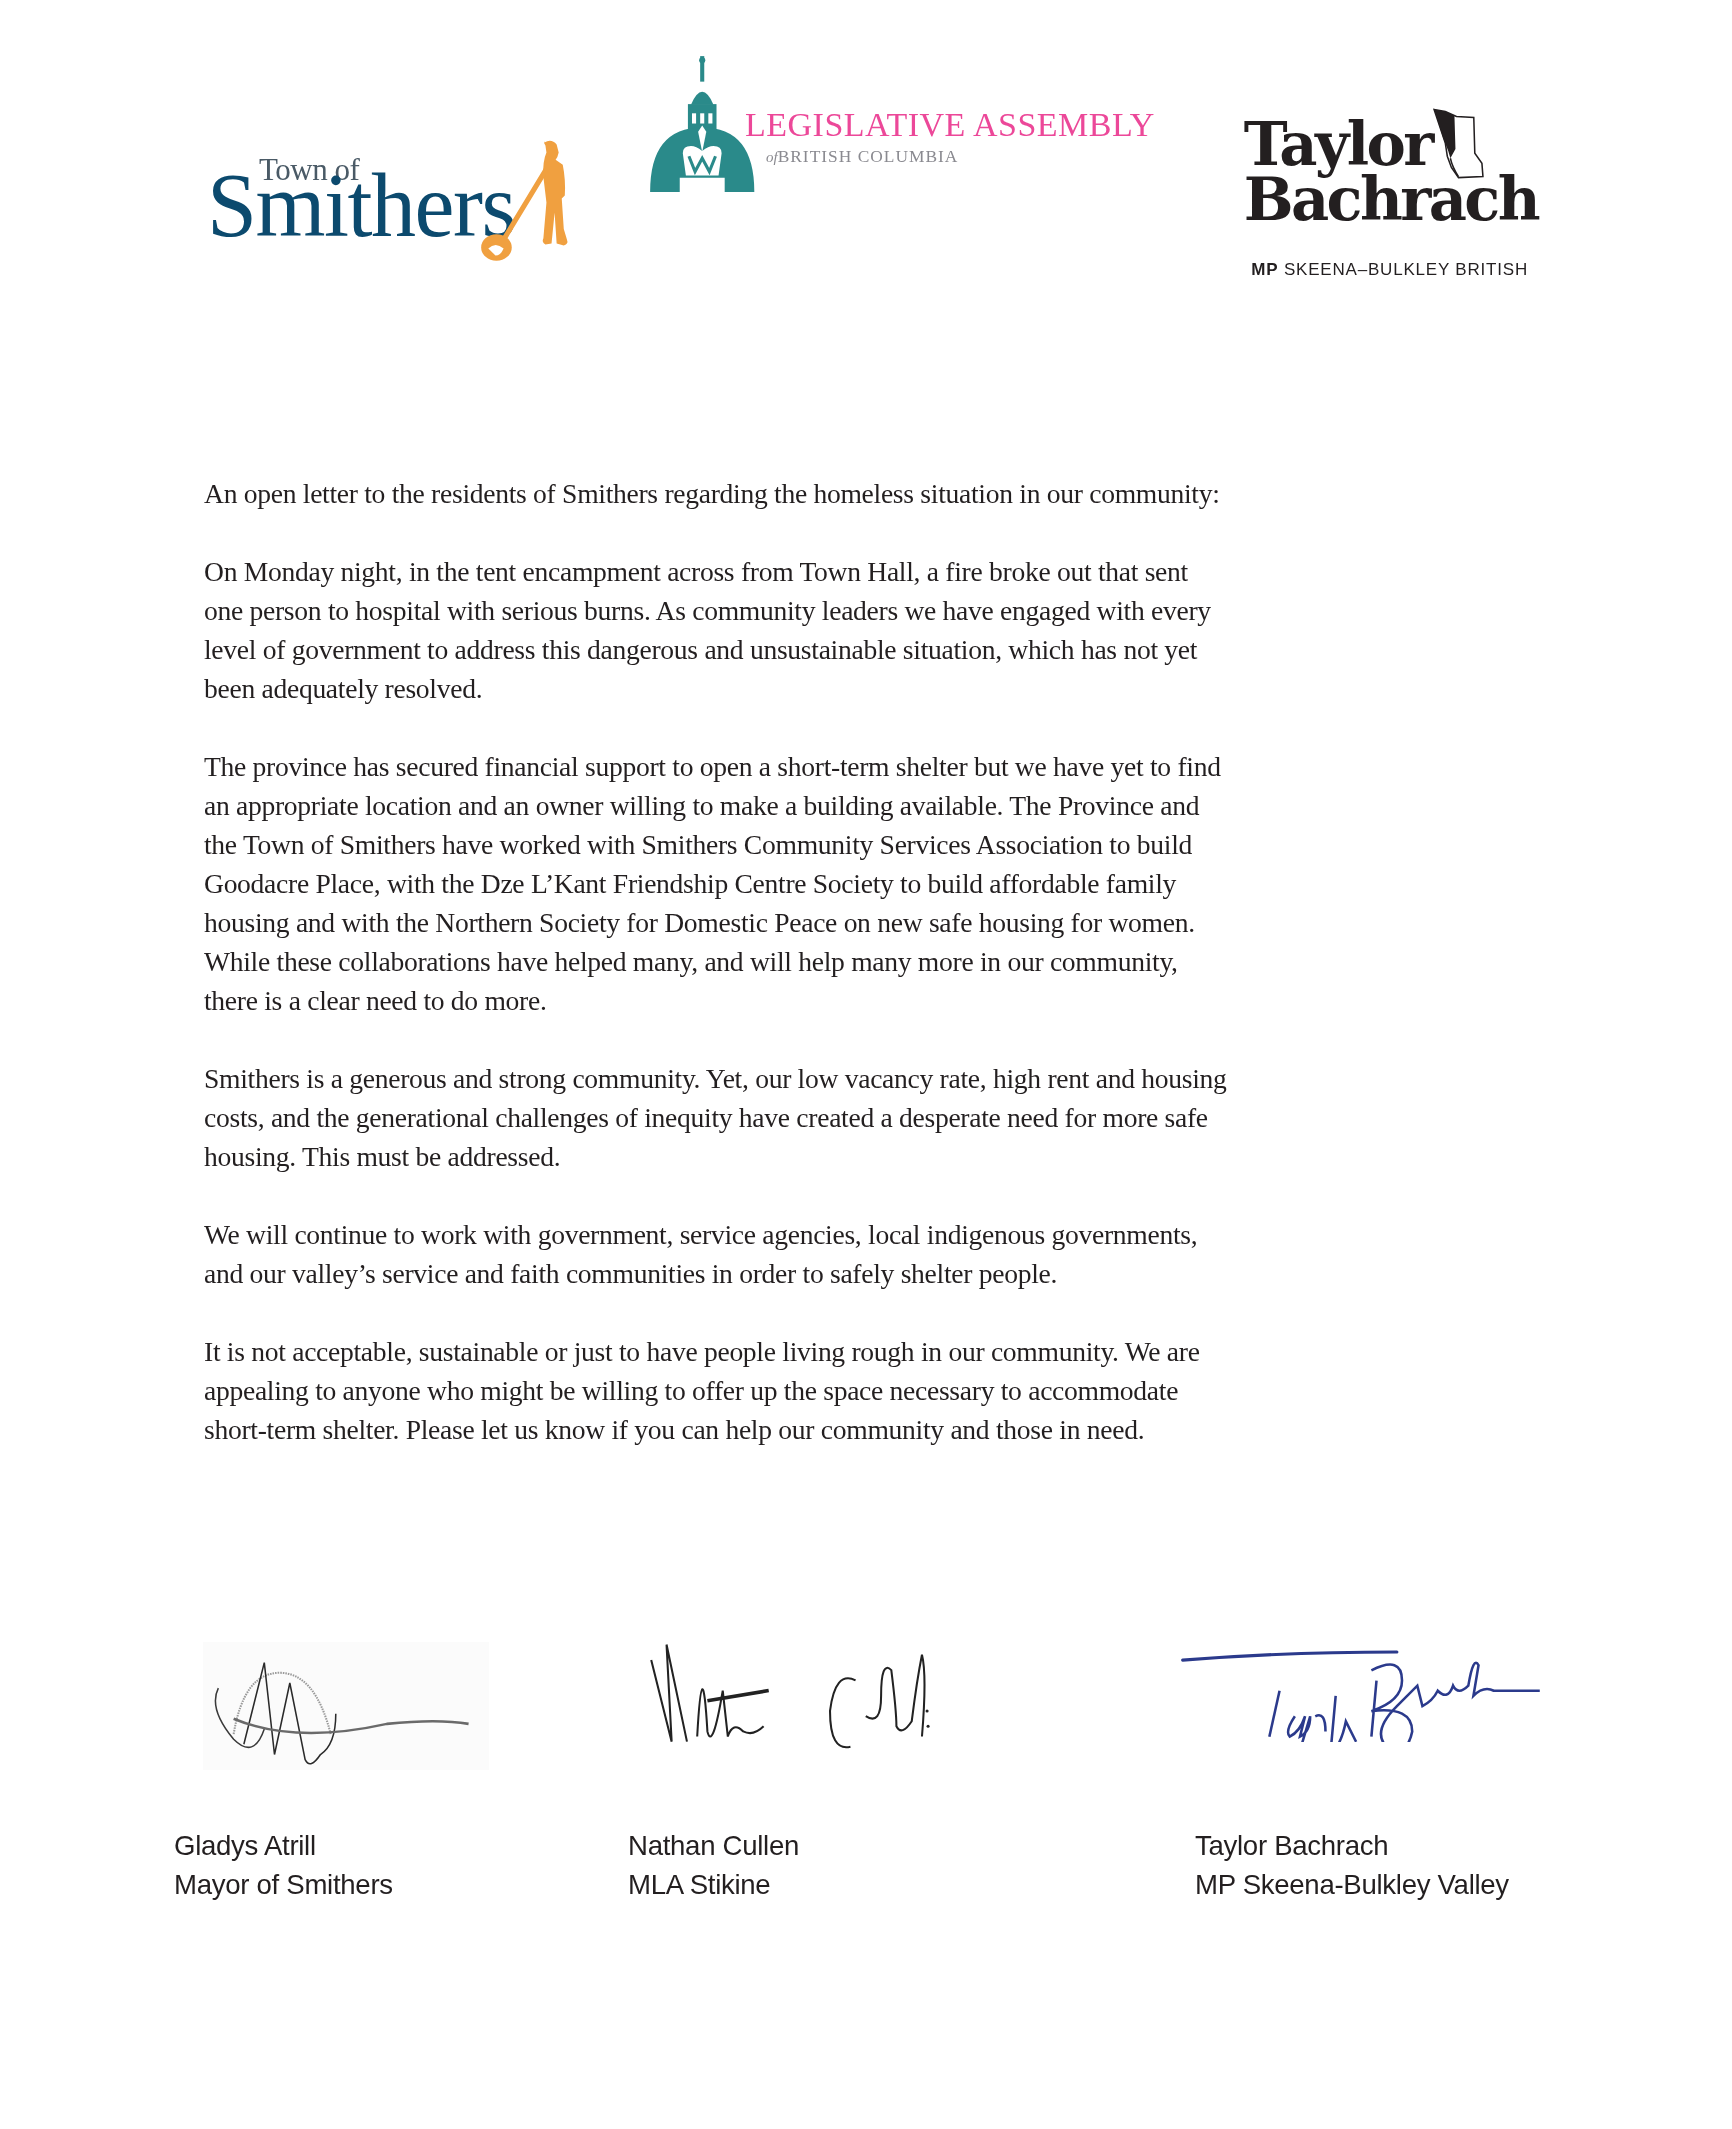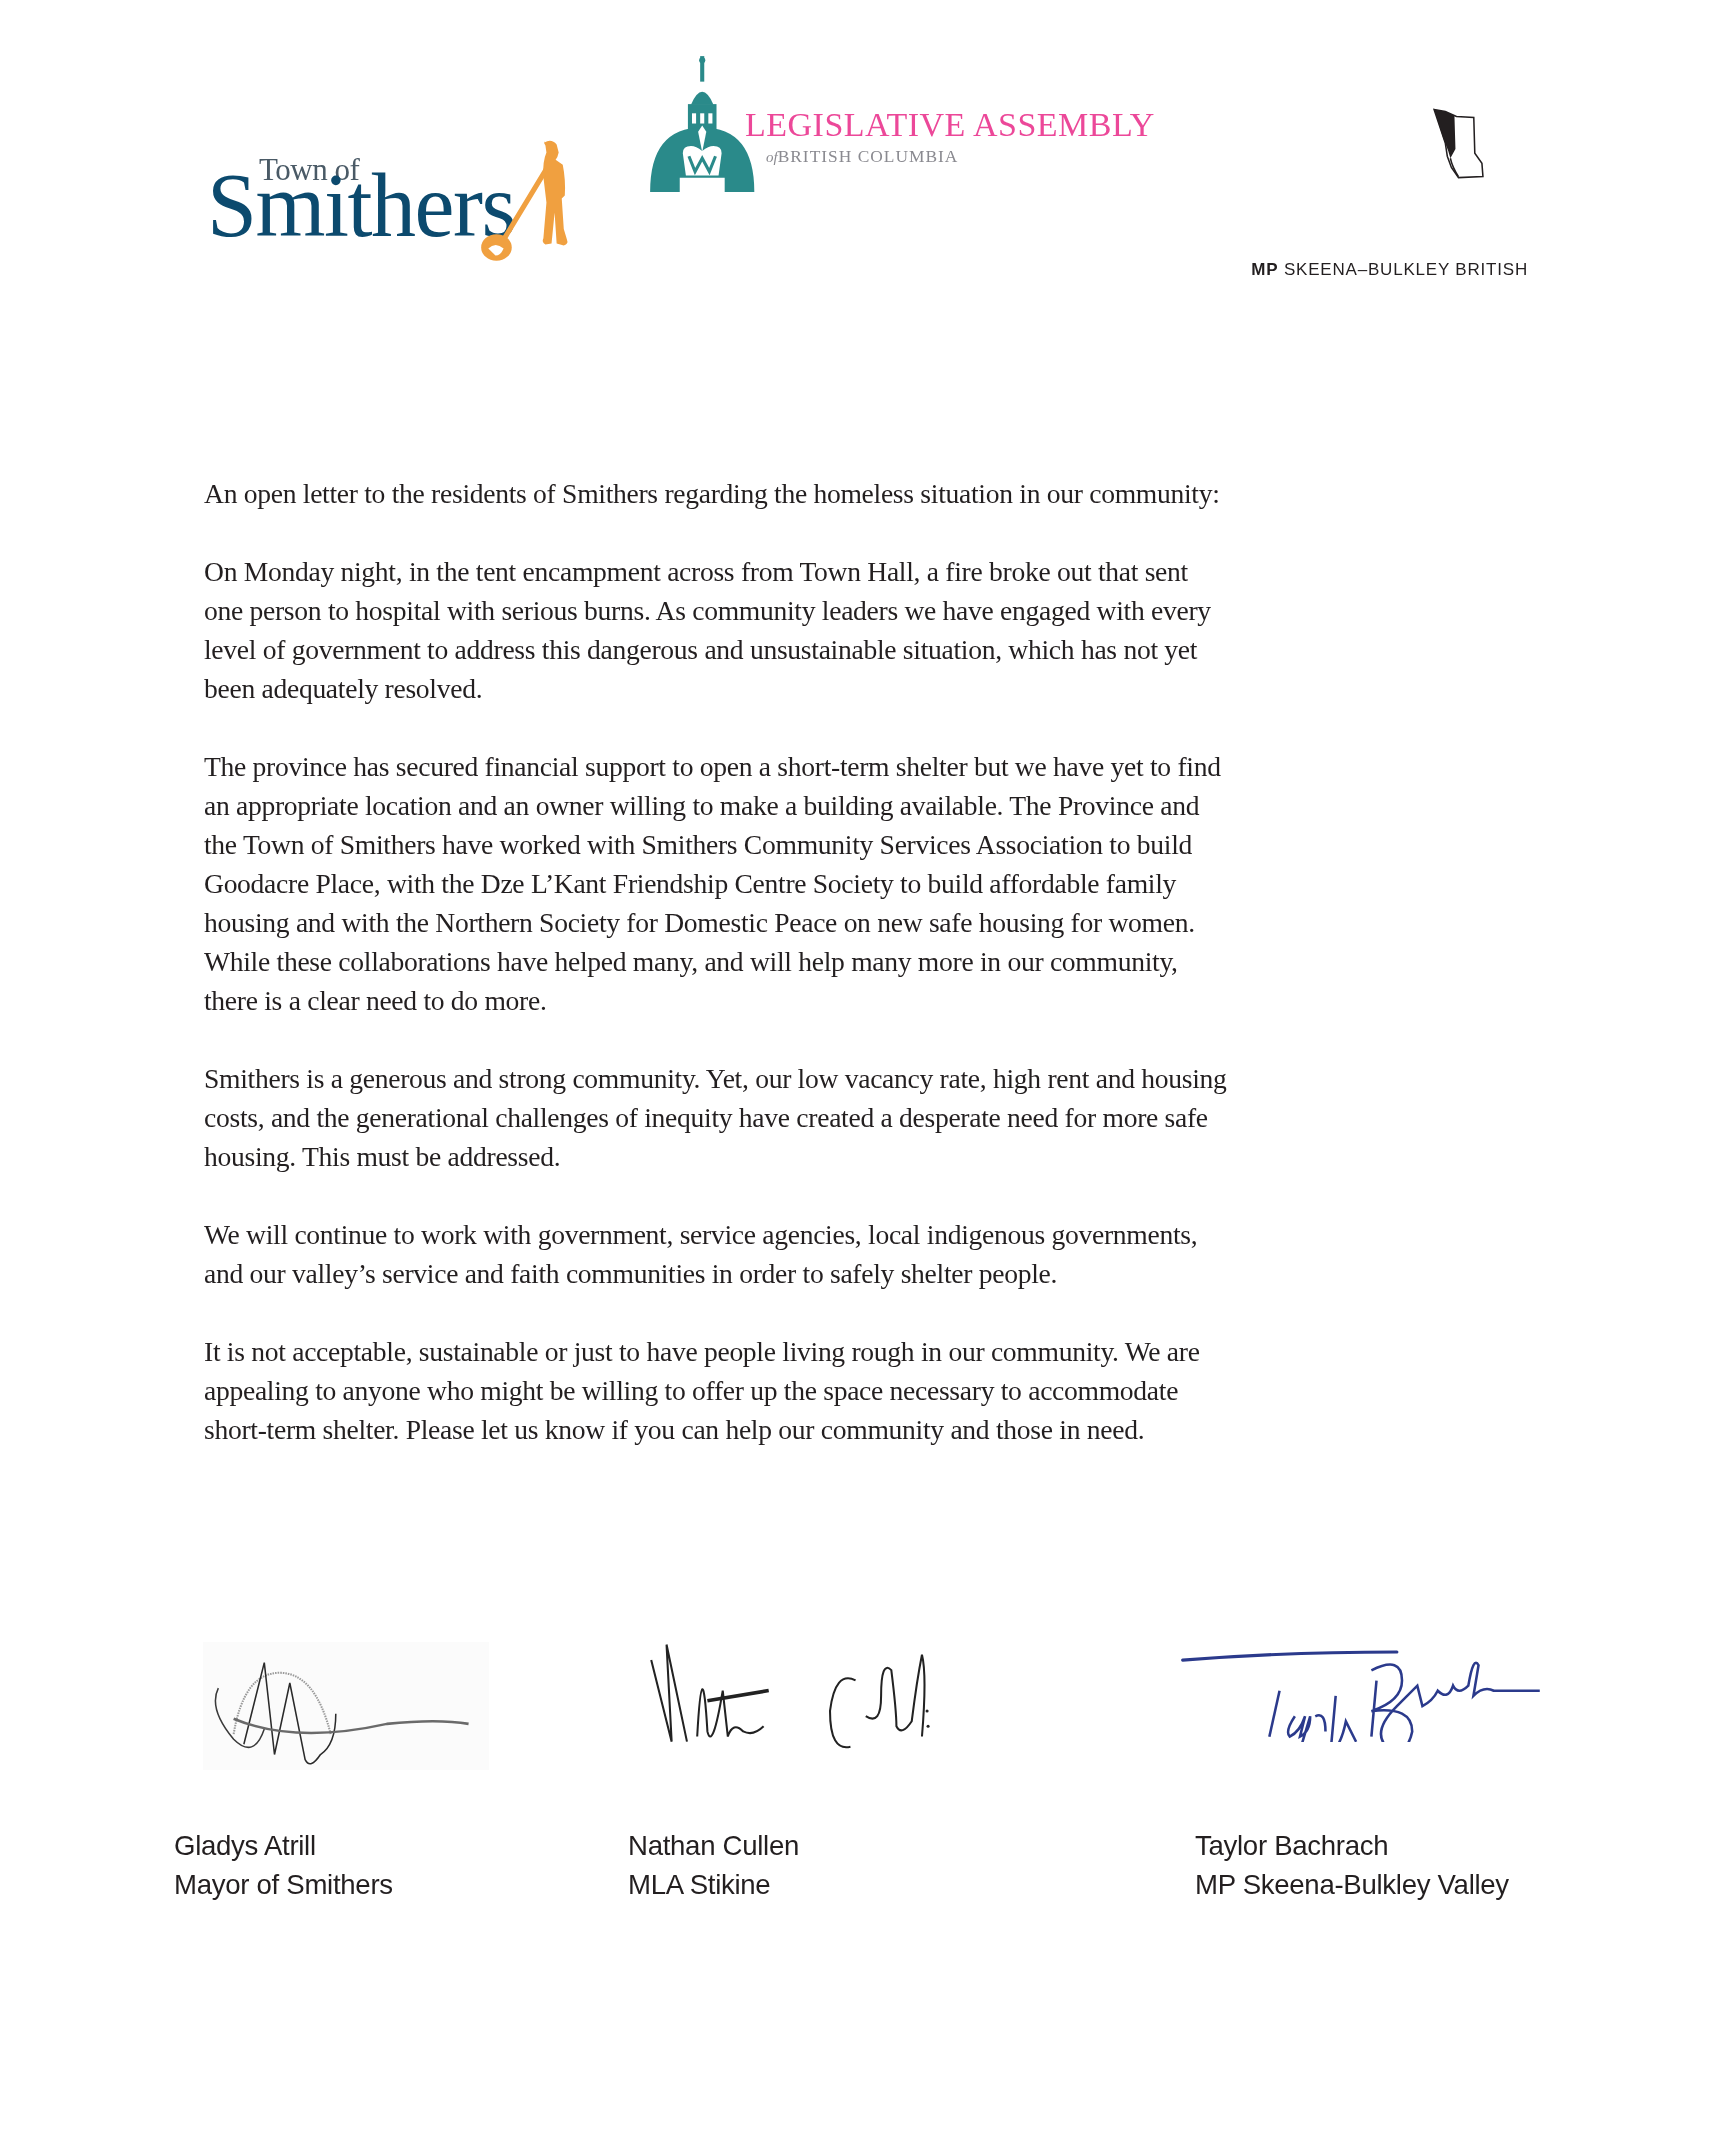--- a/index.html
+++ b/index.html
@@ -83,20 +83,24 @@
 
     <path d="M66 200 q0 -14 16 -14 q10 0 22 10 q12 -10 22 -10 q16 0 16 14 l-6 44 l-64 0 z" fill="#ffffff"></path>
     <path d="M78 206 l12 30 l14 -26 l14 26 l12 -30" stroke="#2a8a8a" stroke-width="6" fill="none"></path>
     <path d="M96 158 l8 -12 l8 12 l-8 40 z" fill="#ffffff"></path>
   </svg>
   <span class="leg-title">LEGISLATIVE ASSEMBLY</span>
   <span class="leg-sub"><i>of</i><span>BRITISH COLUMBIA</span></span>
 </div>
 
 <div class="abs tb-logo">
+  <div class="tb-name">
+    <div>Taylor</div>
+    <div>Bachrach</div>
+  </div>
   <svg class="tb-boot" viewBox="0 0 110 140">
     <path d="M8 4 L30 8 L52 18 L86 20 L88 90 L102 110 L104 136 L56 138 L42 118 L34 96 L30 70 Z" fill="#ffffff" stroke="#231f20" stroke-width="3"></path>
     <path d="M8 4 L30 8 L48 16 L50 82 L40 100 L36 86 L26 60 Z" fill="#231f20"></path>
     <path d="M40 100 q4 18 16 36" stroke="#231f20" stroke-width="3" fill="none"></path>
   </svg>
   <div class="tb-sub"><b>MP</b> <span>SKEENA–BULKLEY BRITISH</span></div>
 </div>
 
 <div class="abs letter-body">
   <p class="para">An open letter to the residents of Smithers regarding the homeless situation in our community:</p>

